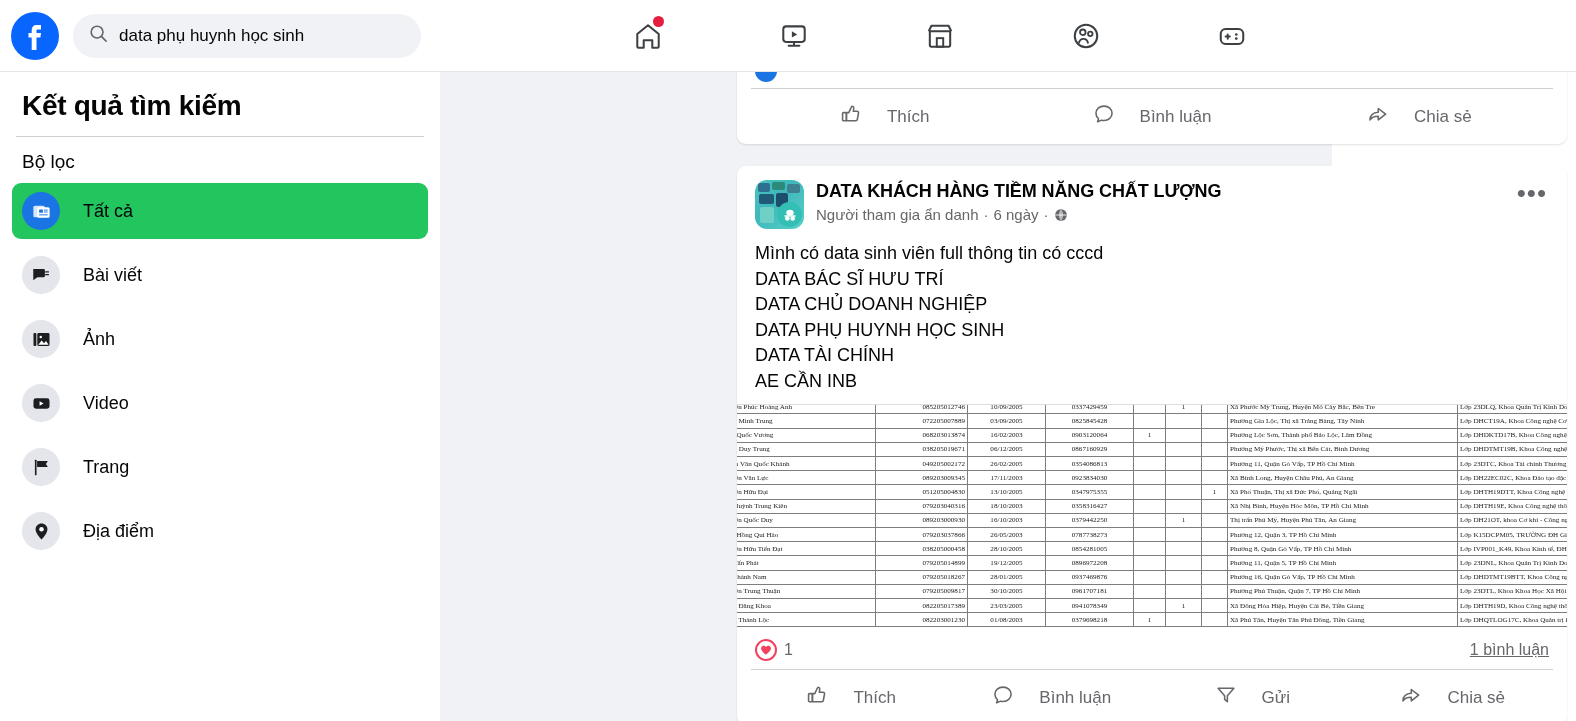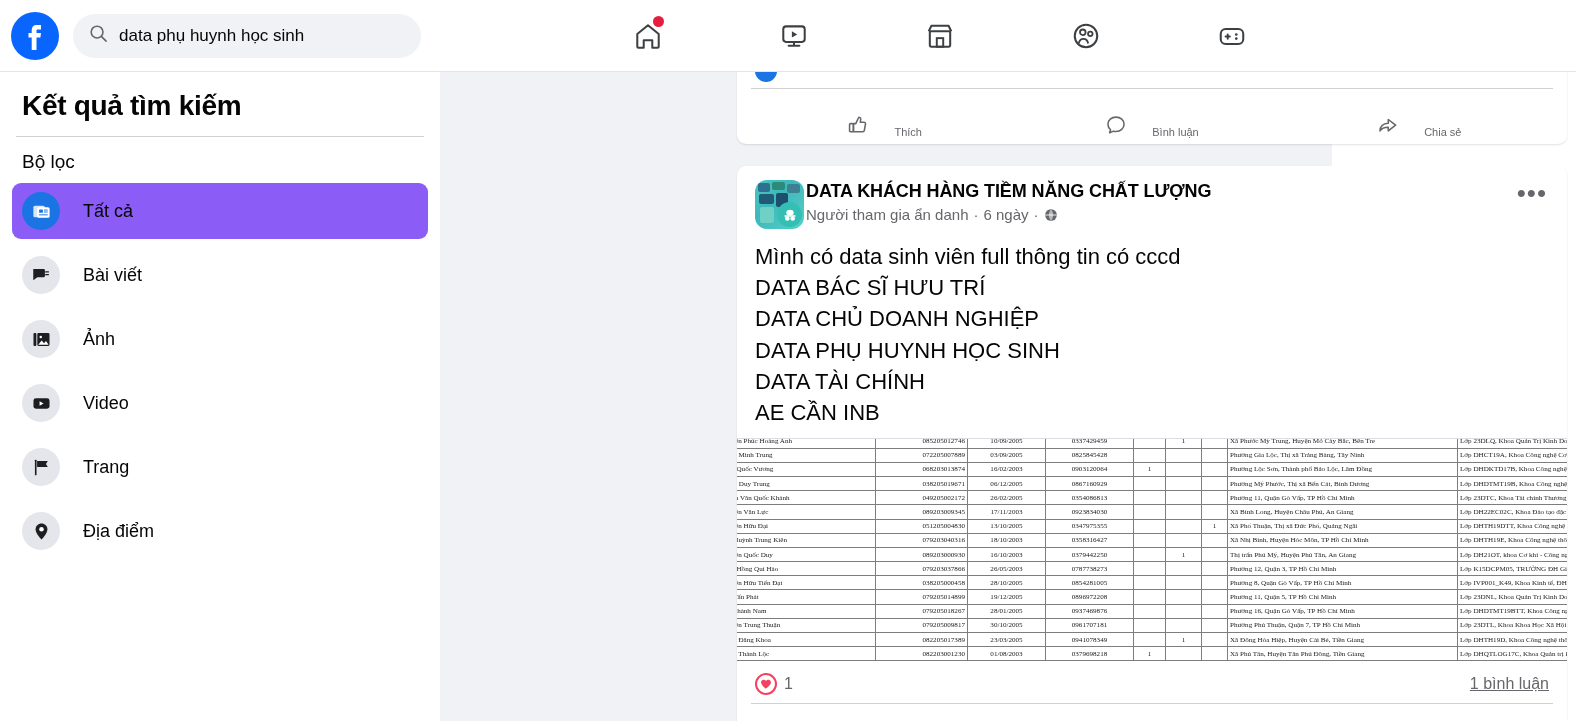--- a/index.html
+++ b/index.html
@@ -96,21 +96,21 @@
     font-weight: 400;
   }
   .side-item {
     display: flex; align-items: center;
     height: 56px;
     border-radius: 9px;
     padding-left: 10px;
     margin-bottom: 8px;
     cursor: pointer;
   }
-  .side-item.active { background: #8b5cf6; }
+  .side-item.active { background: #22c55e; }
   .side-icon {
     width: 38px; height: 38px; border-radius: 50%;
     background: #e4e6eb;
     display: flex; align-items: center; justify-content: center;
     flex: 0 0 auto;
   }
   .side-item.active .side-icon { background: #1b74e4; }
   .side-label {
     margin-left: 23px;
     font-size: 18px; color: #050505;
@@ -149,26 +149,26 @@
 
   .action-bar {
     display: flex; align-items: center;
     border-top: 1px solid #ced0d4;
     height: 56px;
     margin: 0 14px;
   }
   .action-btn {
     flex: 1 1 0;
     height: 42px;
-    display: flex; align-items: flex-end; justify-content: center;
+    display: flex; align-items: center; justify-content: center;
     gap: 25px;
     border-radius: 7px;
     cursor: pointer;
     color: #65676b;
-    font-size: 11px;
+    font-size: 17px;
   }
 
   
   .post-head {
     display: flex; align-items: flex-start;
     padding: 14px 18px 0 18px;
     position: relative;
   }
   .avatar {
     width: 49px; height: 49px; border-radius: 12px;
@@ -177,39 +177,39 @@
     position: relative;
     background: linear-gradient(135deg,#49c5c0 0%,#3fb8bb 40%,#57cfc9 100%);
   }
   .avatar .pat { position: absolute; border-radius: 2px; }
   .avatar .badge {
     position: absolute; right: 2px; bottom: 2px;
     width: 25px; height: 25px; border-radius: 50%;
     background: #34bfb4;
     display: flex; align-items: center; justify-content: center;
   }
-  .post-meta { margin-left: 2px; padding-top: 1px; }
+  .post-meta { margin-left: 12px; padding-top: 1px; }
   .post-title {
     font-size: 18px; font-weight: bold;
     color: #050505; letter-spacing: -0.1px;
   }
   .post-sub {
     margin-top: 4px;
     font-size: 15px; color: #65676b;
     display: flex; align-items: center; gap: 5px;
   }
   .dot-sep { color: #65676b; }
   .post-menu {
     position: absolute; right: 20px; top: 22px;
     font-size: 26px; color: #65676b; letter-spacing: 1px;
     cursor: pointer; line-height: 10px;
   }
   .post-body {
     padding: 12px 18px 10px 18px;
-    font-size: 22px; line-height: 1.42;
+    font-size: 18px; line-height: 1.42;
     color: #050505;
   }
 
   
   #sheet-wrap {
     width: 100%;
     background: #ffffff;
     overflow: hidden;
     position: relative;
     height: 227px;

